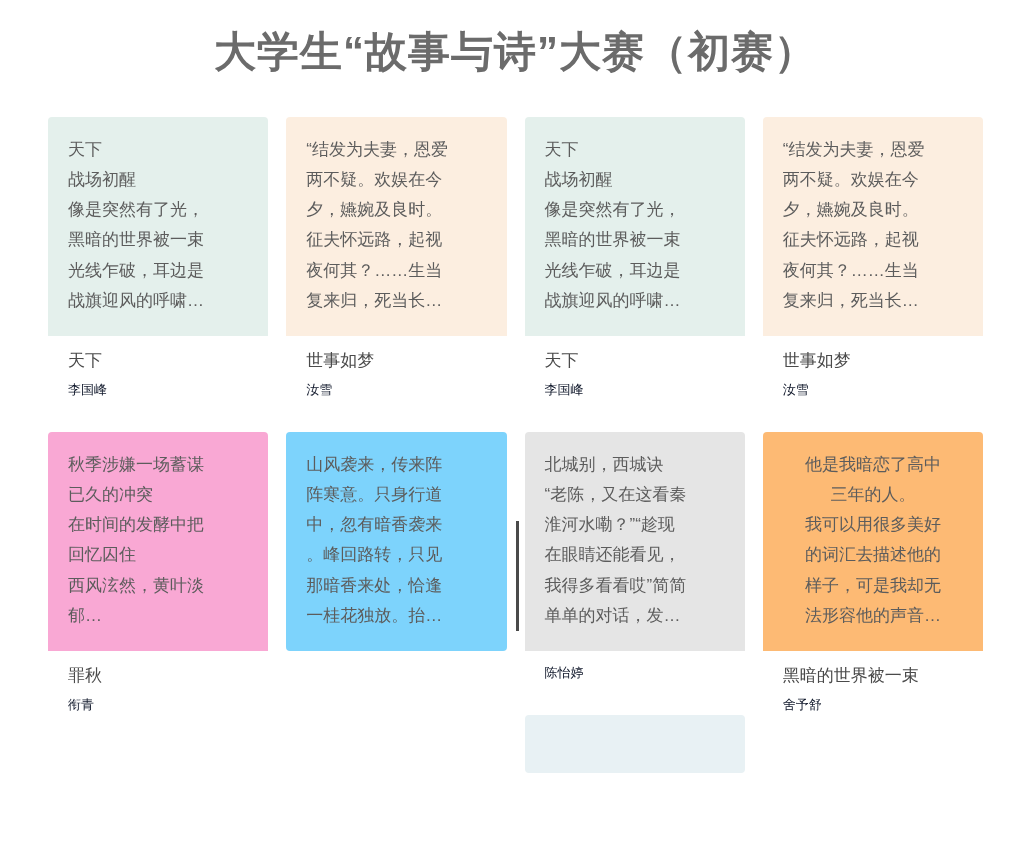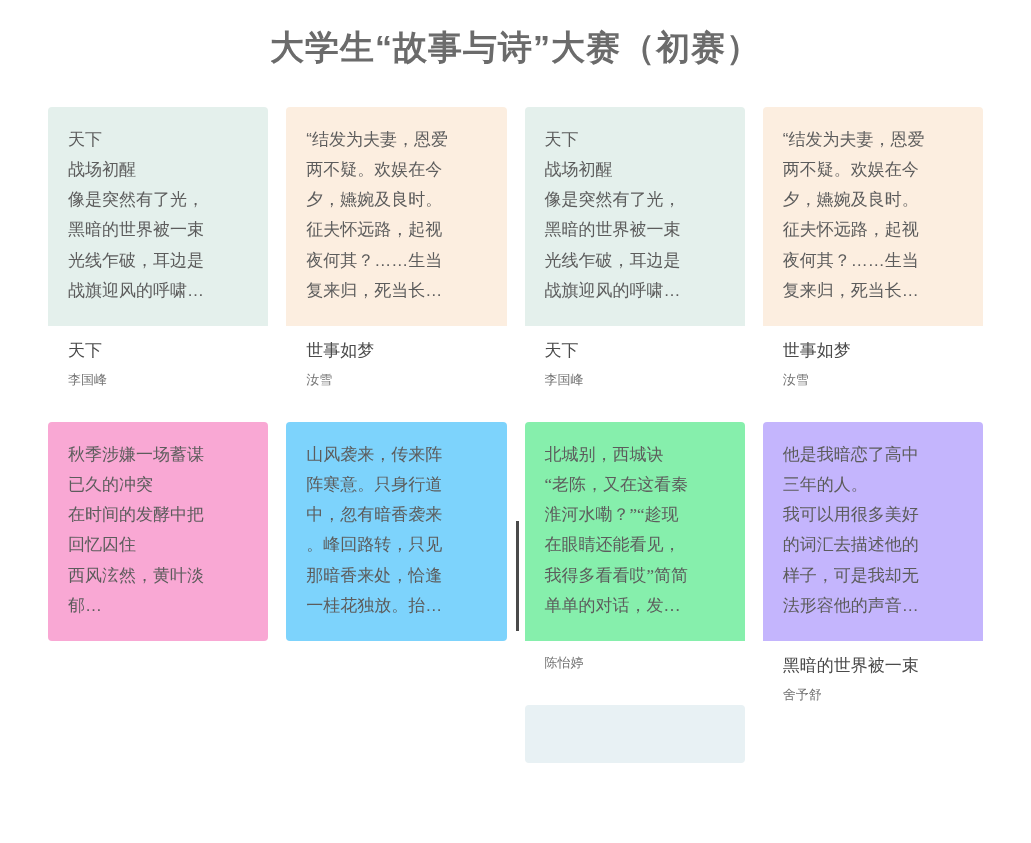--- a/index.html
+++ b/index.html
@@ -14,21 +14,21 @@
     overflow: hidden;
   }
   .page {
     position: relative;
     width: 1031px;
     height: 843px;
     background: #ffffff;
   }
   .page-title {
     text-align: center;
-    font-size: 34px;
+    font-size: 42px;
     font-weight: bold;
     color: #6b6b6b;
     letter-spacing: 1px;
     margin: 26px 0 0 0;
     padding: 0 20px;
     line-height: 1.25;
     white-space: nowrap;
   }
   .masonry {
     margin: 38px 48px 0 48px;
@@ -57,21 +57,21 @@
     padding: 14px 20px 16px 20px;
   }
   .card-title {
     font-size: 17px;
     color: #4a4a4a;
     margin-bottom: 10px;
     line-height: 1.3;
   }
   .card-author {
     font-size: 13px;
-    color: #737373;
+    color: #0f172a;
     line-height: 1.2;
   }
   .col-marker {
     position: absolute;
     left: 516px;
     top: 495px;
     width: 3px;
     height: 110px;
     background: #4a4a4a;
   }
@@ -98,20 +98,24 @@
       </div>
     </div>
 
     <div class="card">
       <div class="card-excerpt" style="background: #f9a8d4;">秋季涉嫌一场蓄谋
 已久的冲突
 在时间的发酵中把
 回忆囚住
 西风泫然，黄叶淡
 郁…</div>
+      <div class="card-foot">
+        <div class="card-title">罪秋</div>
+        <div class="card-author">衔青</div>
+      </div>
     </div>
 
     <div class="card">
       <div class="card-excerpt" style="background: rgb(252, 238, 224);">“结发为夫妻，恩爱
 两不疑。欢娱在今
 夕，嬿婉及良时。
 征夫怀远路，起视
 夜何其？……生当
 复来归，死当长…</div>
       <div class="card-foot">
@@ -136,21 +140,21 @@
 黑暗的世界被一束
 光线乍破，耳边是
 战旗迎风的呼啸…</div>
       <div class="card-foot">
         <div class="card-title">天下</div>
         <div class="card-author">李国峰</div>
       </div>
     </div>
 
     <div class="card">
-      <div class="card-excerpt" style="background: #86efac; font-family: Liberation Serif, serif;">北城别，西城诀
+      <div class="card-excerpt" style="background: #e5e5e5;">北城别，西城诀
 “老陈，又在这看秦
 淮河水嘞？”“趁现
 在眼睛还能看见，
 我得多看看哎”简简
 单单的对话，发…</div>
       <div class="card-foot">
         <div class="card-author">陈怡婷</div>
       </div>
     </div>
 
@@ -165,21 +169,21 @@
 征夫怀远路，起视
 夜何其？……生当
 复来归，死当长…</div>
       <div class="card-foot">
         <div class="card-title">世事如梦</div>
         <div class="card-author">汝雪</div>
       </div>
     </div>
 
     <div class="card">
-      <div class="card-excerpt" style="background: #c4b5fd;">他是我暗恋了高中
+      <div class="card-excerpt" style="background: #fdba74; text-align: center;">他是我暗恋了高中
 三年的人。
 我可以用很多美好
 的词汇去描述他的
 样子，可是我却无
 法形容他的声音…</div>
       <div class="card-foot">
         <div class="card-title">黑暗的世界被一束</div>
         <div class="card-author">舍予舒</div>
       </div>
     </div>

